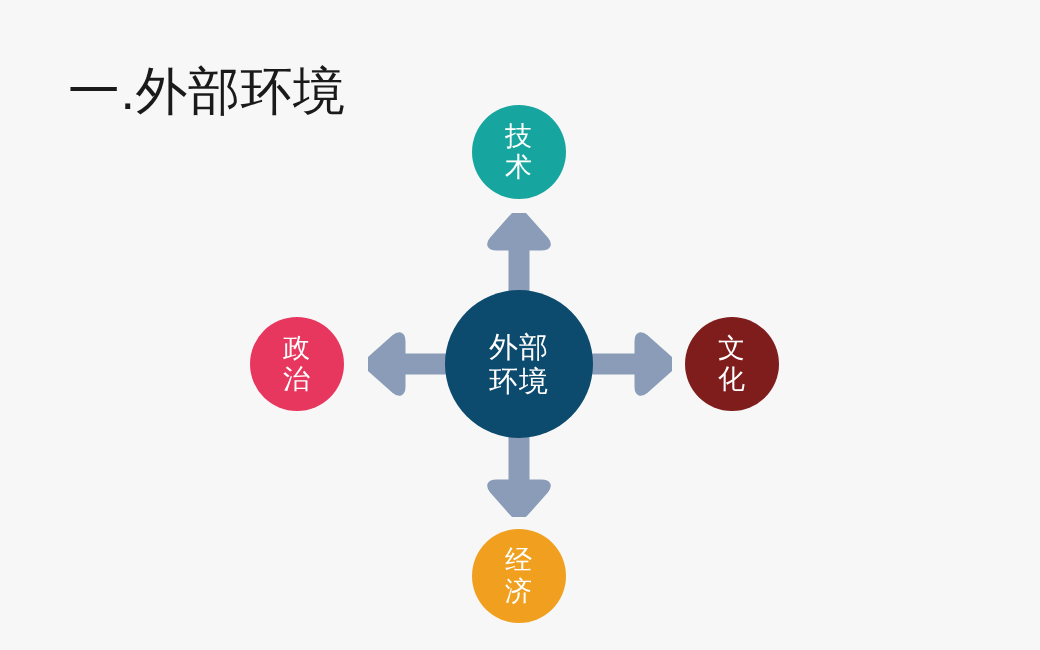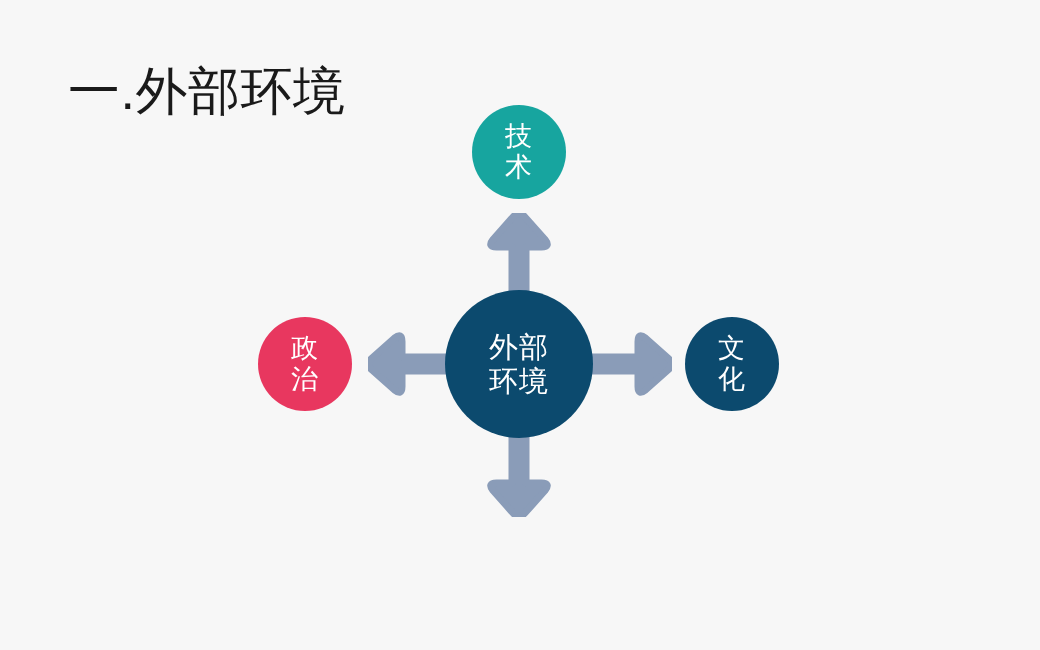--- a/index.html
+++ b/index.html
@@ -80,21 +80,21 @@
     text-align: center;
   }
   #node-bottom {
     left: 222px;
     top: 434px;
     width: 94px;
     height: 94px;
     background: #f0a01e;
   }
   #node-left {
-    left: 8px;
+    left: 0;
     top: 222px;
     width: 94px;
     height: 94px;
     background: #e8375f;
   }
   #node-right {
     left: 435px;
     top: 222px;
     width: 94px;
     height: 94px;
@@ -142,23 +142,26 @@
     </div>
 
     <div class="node" id="node-center" style="background: #0c4a6e;">
       <span class="node-label">外部环境</span>
     </div>
 
     <div class="node" id="node-top" style="background: rgb(23, 165, 159);">
       <span class="node-label">技术</span>
     </div>
 
-    <div class="node" id="node-right" style="background: #0c4a6e;">
+    <div class="node" id="node-right" style="background: #7f1d1d;">
       <span class="node-label">文化</span>
     </div>
 
+    <div class="node" id="node-bottom" style="background: rgb(240, 160, 30);">
+      <span class="node-label">经济</span>
+    </div>
 
     <div class="node" id="node-left" style="background: rgb(232, 55, 95);">
       <span class="node-label">政治</span>
     </div>
 
   </div>
 </div>
 
 </body></html>

